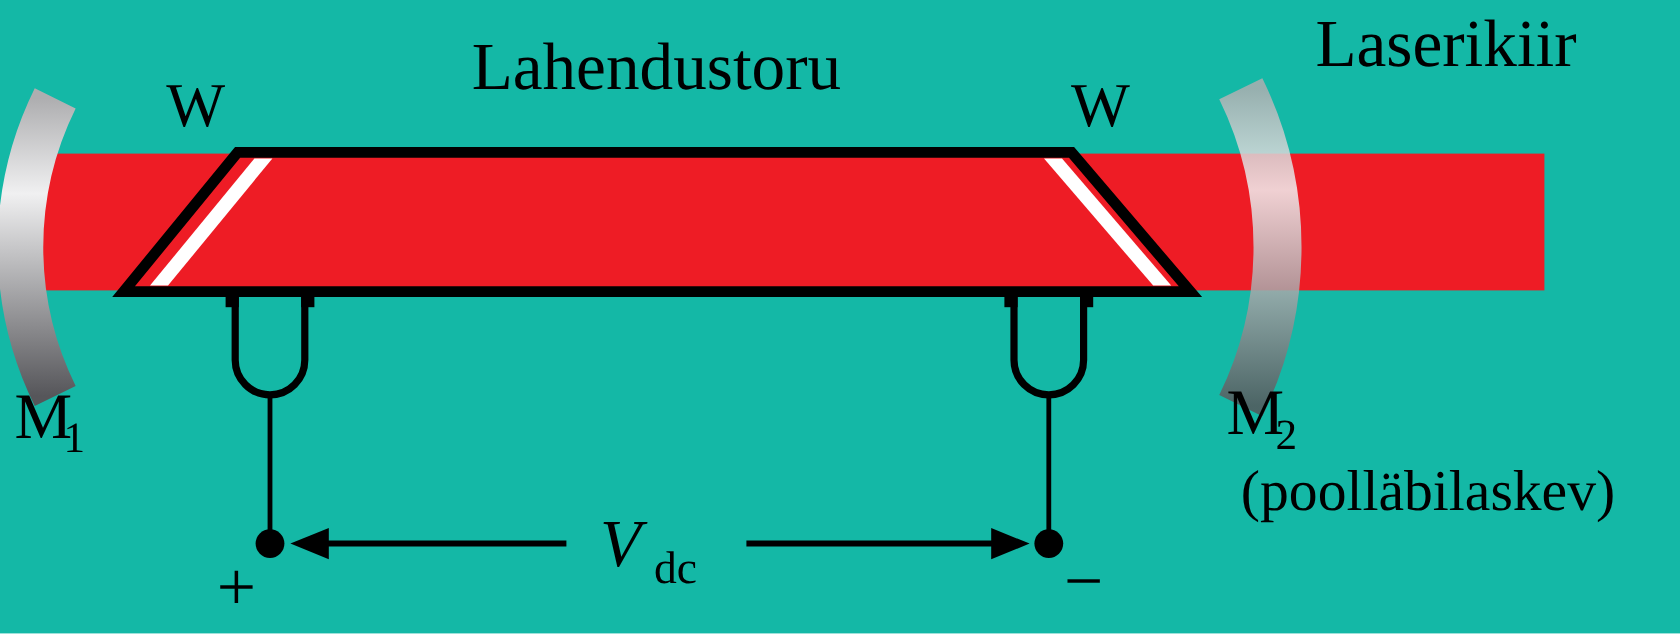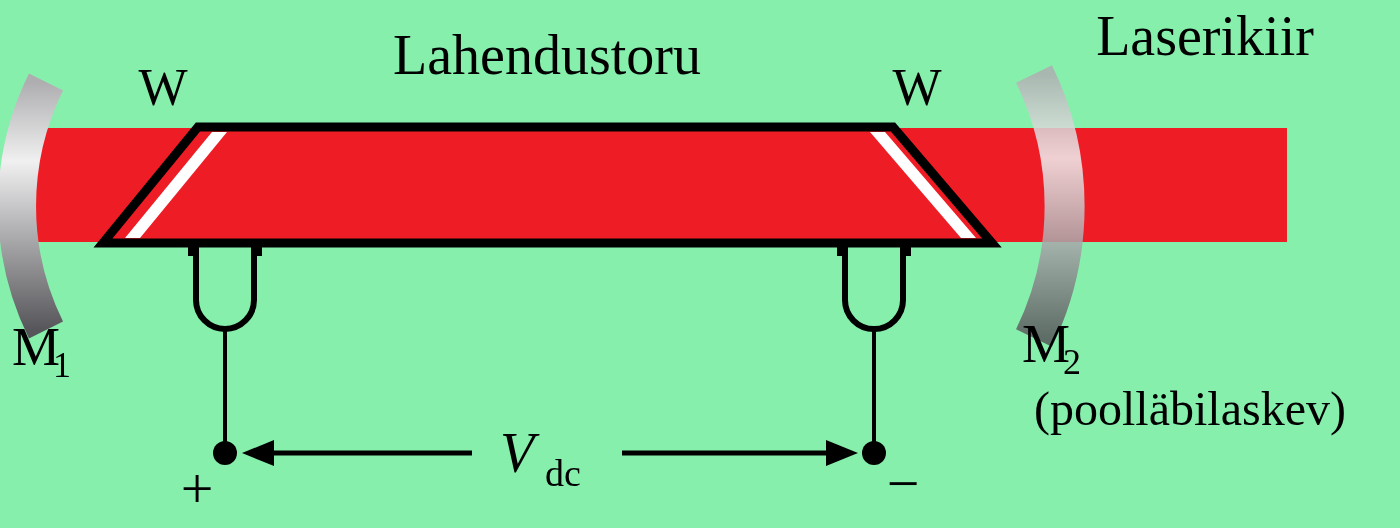--- a/index.html
+++ b/index.html
@@ -4,21 +4,21 @@
 <style>
   html, body {
     margin: 0;
     padding: 0;
     background: #ffffff;
   }
   .canvas {
     position: relative;
     width: 1400px;
     height: 528px;
-    background: #86efac;
+    background: #14b8a6;
     overflow: hidden;
   }
   svg text {
     font-family: "Liberation Serif", "DejaVu Serif", serif;
     fill: #000000;
   }
   .lbl-big   { font-size: 56px; }
   .lbl-w     { font-size: 52px; }
   .lbl-m     { font-size: 54px; }
   .lbl-sub   { font-size: 36px; }

